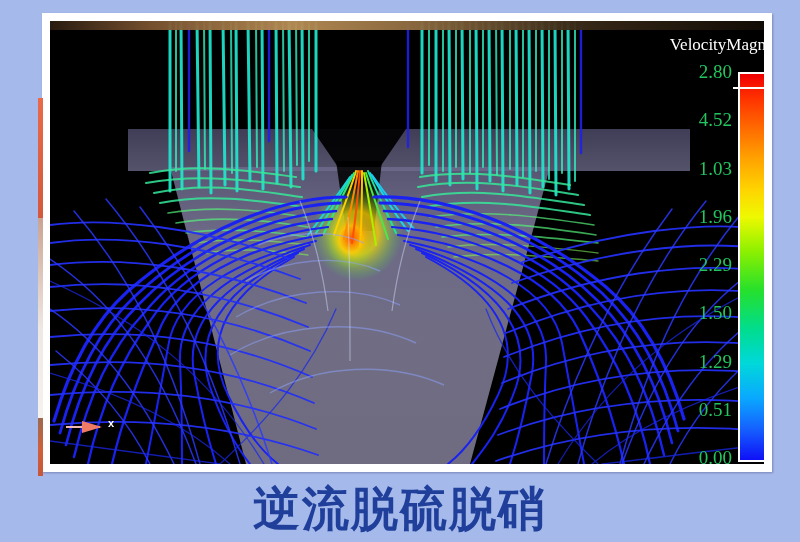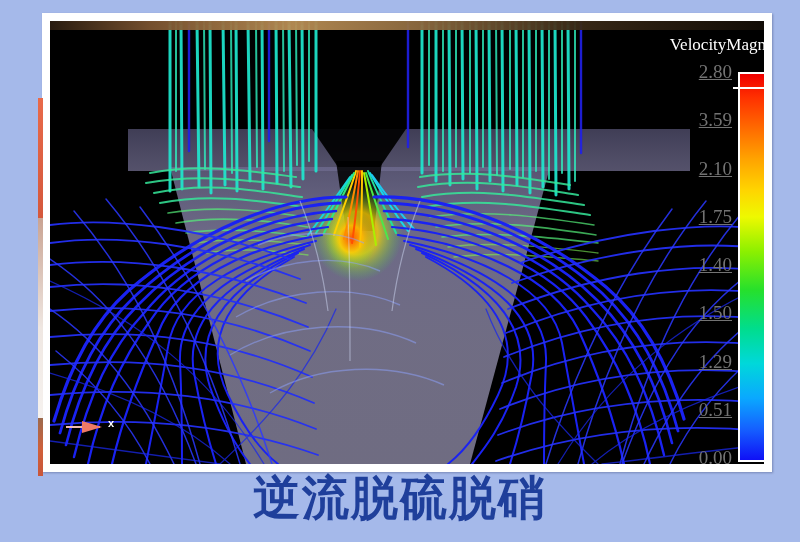--- a/index.html
+++ b/index.html
@@ -63,37 +63,36 @@
       #0aa8ff 84%,
       #1560ff 92%,
       #0f10f6 100%);
   }
   #legend-tick-max{
     position:absolute;left:47px;top:56px;width:34px;height:2px;background:#ffffff;
   }
   #legend-ticks{position:absolute;left:0;top:41px;width:46px;height:386px;}
   .legend-tick-label{
     position:absolute;right:0;transform:translateY(-50%);
-    font-family:"Liberation Serif",serif;font-size:19px;color:#737373;
+    font-family:"Liberation Serif",serif;font-size:19px;color:#22c55e;
     white-space:nowrap;
-    text-decoration:underline;
   }
 
   
   #axis-indicator{position:absolute;left:16px;top:394px;width:54px;height:24px;}
   #axis-label-x{
     position:absolute;left:42px;top:2px;
     font-family:"Liberation Sans",sans-serif;font-size:11px;font-weight:bold;
     color:#ffffff;
   }
 
   
   #caption{
     position:absolute;left:0;top:474px;width:800px;height:68px;
-    display:flex;align-items:flex-start;justify-content:center;
+    display:flex;align-items:center;justify-content:center;
   }
   #caption-text{
     font-family:"DejaVu Sans",sans-serif;
     font-size:47px;font-weight:bold;letter-spacing:2px;
     color:#1f3f9b;
     line-height:1;
   }
 </style>
 </head>
 <body>
@@ -348,24 +347,24 @@
           <polygon points="16,6 36,12 16,18" fill="#ef7a66"></polygon>
         </svg>
         <span id="axis-label-x">x</span>
       </div>
 
       <div id="legend">
         <div id="legend-title">VelocityMagnitude</div>
 
         <div id="legend-ticks">
           <span class="legend-tick-label" style="top:0%">2.80</span>
-          <span class="legend-tick-label" style="top:12.5%">3.59</span>
-          <span class="legend-tick-label" style="top:25%">2.10</span>
-          <span class="legend-tick-label" style="top:37.5%">1.75</span>
-          <span class="legend-tick-label" style="top:50%">1.40</span>
+          <span class="legend-tick-label" style="top:12.5%">4.52</span>
+          <span class="legend-tick-label" style="top:25%">1.03</span>
+          <span class="legend-tick-label" style="top:37.5%">1.96</span>
+          <span class="legend-tick-label" style="top:50%">2.29</span>
           <span class="legend-tick-label" style="top:62.5%">1.50</span>
           <span class="legend-tick-label" style="top:75%">1.29</span>
           <span class="legend-tick-label" style="top:87.5%">0.51</span>
           <span class="legend-tick-label" style="top:100%">0.00</span>
         </div>
 
         <div id="legend-bar"></div>
         <div id="legend-tick-max"></div>
 
       </div>

